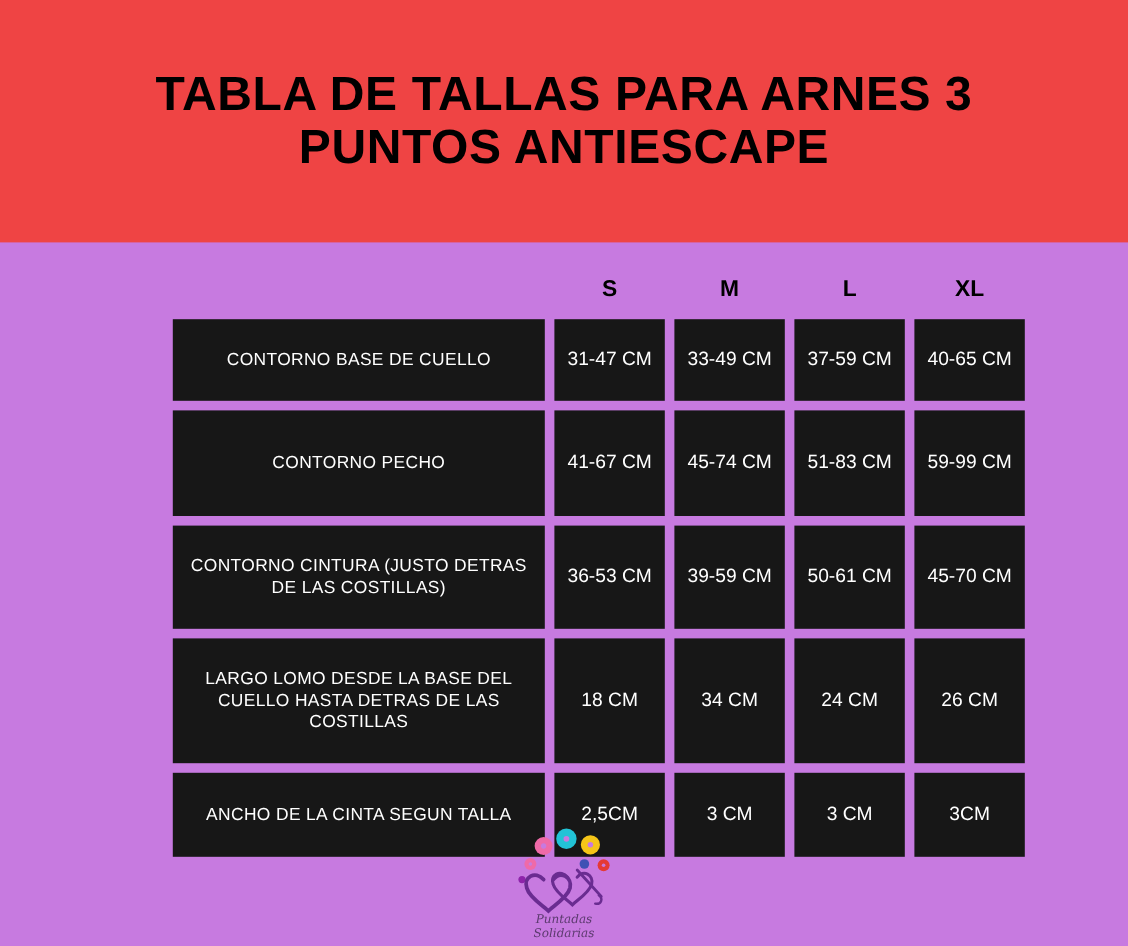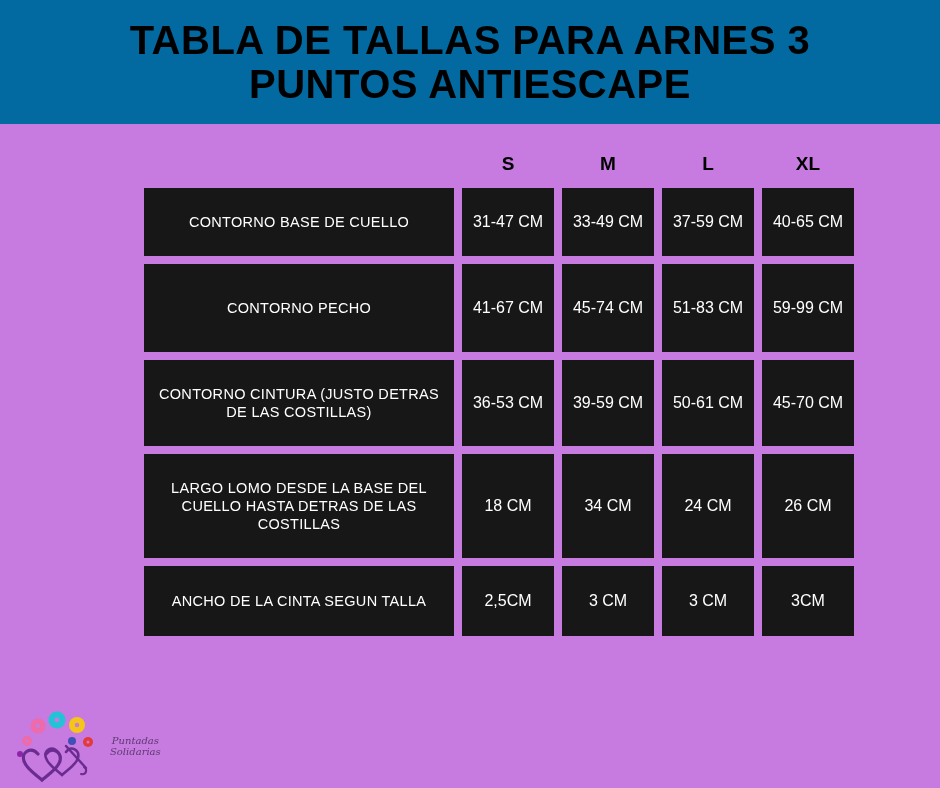--- a/index.html
+++ b/index.html
@@ -12,22 +12,22 @@
     overflow: hidden;
   }
   #page {
     position: relative;
     width: 940px;
     height: 788px;
     background: #c77ae0;
   }
   
   .header {
-    background: #0369a1;
-    height: 124px;
+    background: #ef4444;
+    height: 202px;
     display: flex;
     align-items: center;
     justify-content: center;
     padding: 0 48px;
   }
   .header h1 {
     margin: 0;
     color: #000;
     font-size: 40px;
     font-weight: bold;
@@ -84,21 +84,21 @@
   tr.r4 td { height: 104px; }
   tr.r5 td { height: 70px; text-align: center; }
 
   
   .logo-area {
     position: absolute;
     left: 0;
     right: 0;
     bottom: 4px;
     display: flex;
-    flex-direction: row;
+    flex-direction: column;
     align-items: center;
   }
   .logo-svg { display: block; }
   .logo-text {
     margin-top: -2px;
     text-align: center;
     color: #5b3a6e;
     font-family: "DejaVu Serif", serif;
     font-size: 10px;
     line-height: 1.15;

